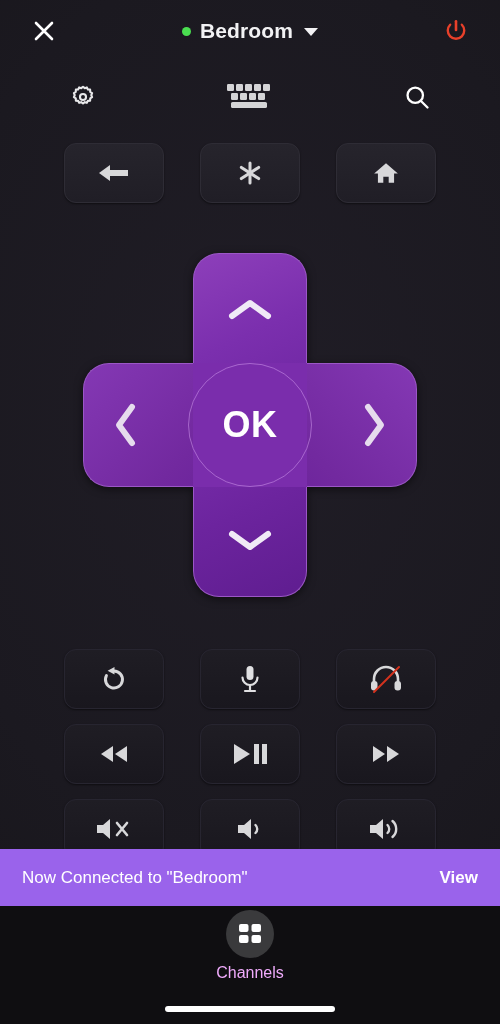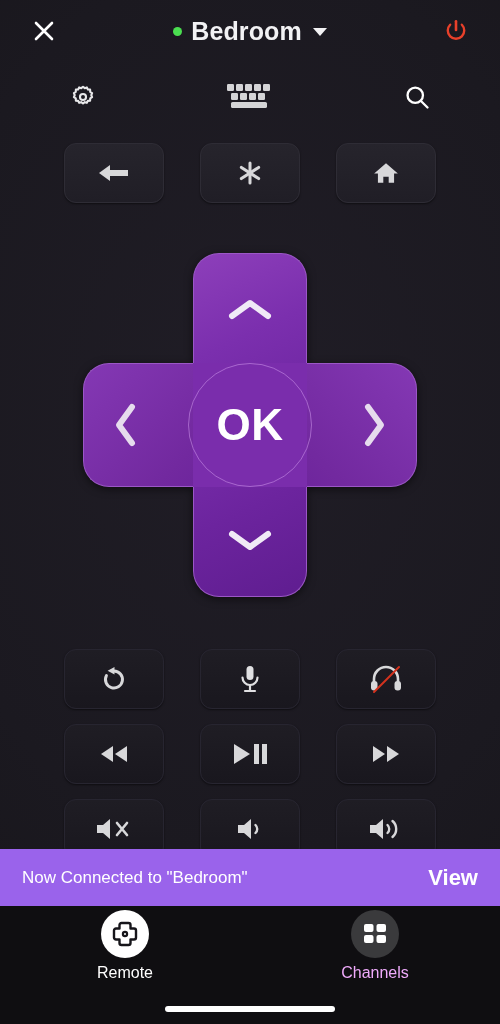--- a/index.html
+++ b/index.html
@@ -27,21 +27,21 @@
     width:40px; height:40px;
     display:flex; align-items:center; justify-content:center;
     cursor:pointer;
   }
   .device-pill {
     display:flex; align-items:center; gap:9px;
     cursor:pointer;
   }
   .status-dot { width:9px; height:9px; border-radius:50%; }
   .device-name {
-    color:#f2f2f4; font-size:25px; font-weight:bold;
+    color:#f2f2f4; font-size:21px; font-weight:bold;
     letter-spacing:.1px;
   }
   .caret {
     width:0; height:0;
     border-left:7px solid transparent;
     border-right:7px solid transparent;
     border-top:8px solid #f2f2f4;
     margin-left:2px; margin-top:2px;
   }
   .power-btn {
@@ -129,21 +129,21 @@
     width:114px; height:124px;
     background:#7a2dac;
   }
   .ok-btn {
     position:absolute; left:50%; top:172px;
     transform:translate(-50%,-50%);
     width:124px; height:124px;
     border-radius:50%;
     border:1px solid rgba(205,150,235,.55);
     display:flex; align-items:center; justify-content:center;
-    color:#fff; font-size:44px; font-weight:bold;
+    color:#fff; font-size:36px; font-weight:bold;
     letter-spacing:.5px;
     cursor:pointer;
     background:transparent;
   }
   .chev {
     position:absolute;
     display:flex; align-items:center; justify-content:center;
     pointer-events:none;
   }
   .chev-up { left:50%; top:44px; transform:translateX(-50%); }
@@ -154,21 +154,21 @@
   
   .banner {
     position:absolute; left:0; right:0; top:849px; height:57px;
     background:#9a63eb;
     display:flex; align-items:center; justify-content:space-between;
     padding:0 22px;
     cursor:pointer;
     z-index:5;
   }
   .banner-text { color:#fff; font-size:17px; }
-  .banner-action { color:#fff; font-size:22px; font-weight:bold; }
+  .banner-action { color:#fff; font-size:17px; font-weight:bold; }
 
   
   .tabbar {
     position:absolute; left:0; right:0; top:906px; bottom:0;
     background:#0f0e11;
     display:flex; align-items:flex-start;
     padding-top:4px;
     z-index:6;
   }
   .tab {
@@ -388,29 +388,20 @@
     </div>
   </div>
 
   <div class="banner">
     <span class="banner-text">Now Connected to "Bedroom"</span>
     <span class="banner-action">View</span>
   </div>
 
   <div class="tabbar">
 
-    <div class="tab">
-      <div class="tab-ico active">
-        <svg width="30" height="30" viewBox="0 0 30 30">
-          <path d="M11.5 4 h7 a2 2 0 0 1 2 2 v3.5 h3.5 a2 2 0 0 1 2 2 v7 a2 2 0 0 1 -2 2 h-3.5 v3.5 a2 2 0 0 1 -2 2 h-7 a2 2 0 0 1 -2 -2 v-3.5 h-3.5 a2 2 0 0 1 -2 -2 v-7 a2 2 0 0 1 2 -2 h3.5 v-3.5 a2 2 0 0 1 2 -2 z" fill="none" stroke="#16151a" stroke-width="2.4" stroke-linejoin="round"></path>
-          <circle cx="15" cy="15" r="2.1" fill="none" stroke="#16151a" stroke-width="2.2"></circle>
-        </svg>
-      </div>
-      <span class="tab-label active">Remote</span>
-    </div>
 
     <div class="tab">
       <div class="tab-ico">
         <svg width="26" height="26" viewBox="0 0 26 26">
           <g fill="#ffffff">
             <rect x="2" y="3" width="9.5" height="8" rx="2"></rect>
             <rect x="14.5" y="3" width="9.5" height="8" rx="2"></rect>
             <rect x="2" y="14" width="9.5" height="8" rx="2"></rect>
             <rect x="14.5" y="14" width="9.5" height="8" rx="2"></rect>
           </g>

